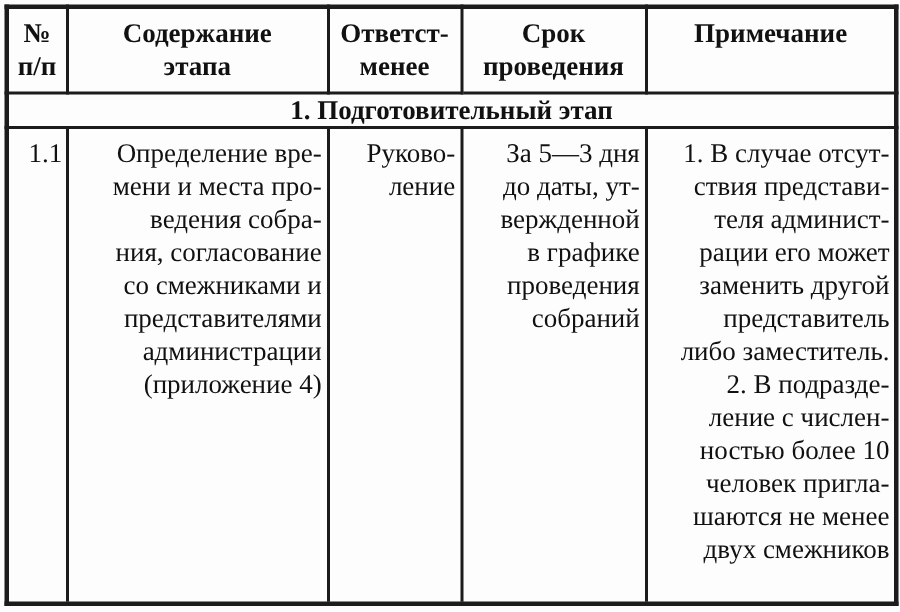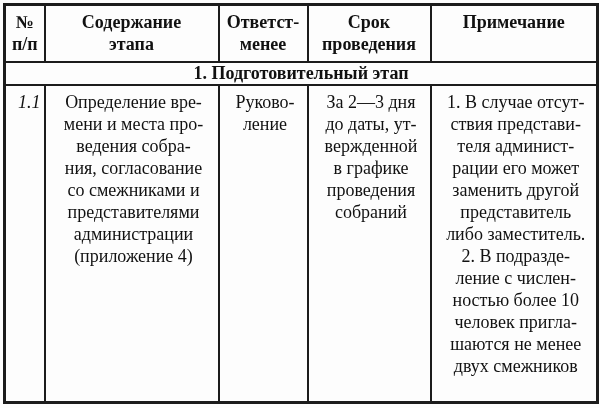--- a/index.html
+++ b/index.html
@@ -49,29 +49,28 @@
     font-weight: bold;
     font-size: 18px;
     text-align: center;
     vertical-align: middle;
     padding: 0 2px;
   }
   tr.body-row td {
     font-size: 18px;
     line-height: 22px;
     vertical-align: top;
-    text-align: center;
+    text-align: right;
     padding: 5px 3px 4px 7px;
     white-space: pre-line;
   }
   tr.body-row td.c-num {
-    text-align: left;
+    text-align: right;
     padding-left: 12px;
     padding-right: 2px;
-    font-style: italic;
   }
 </style>
 </head>
 <body>
 
 <div class="page">
   <table class="tbl">
     <colgroup>
       <col style="width:40px">
       <col style="width:174px">
@@ -101,21 +100,21 @@
         <td>Определение вре-
 мени и места про-
 ведения собра-
 ния, согласование
 со смежниками и
 представителями
 администрации
 (приложение 4)</td>
         <td>Руково-
 ление</td>
-        <td>За 2—3 дня
+        <td>За 5—3 дня
 до даты, ут-
 вержденной
 в графике
 проведения
 собраний</td>
         <td>1. В случае отсут-
 ствия представи-
 теля админист-
 рации его может
 заменить другой

